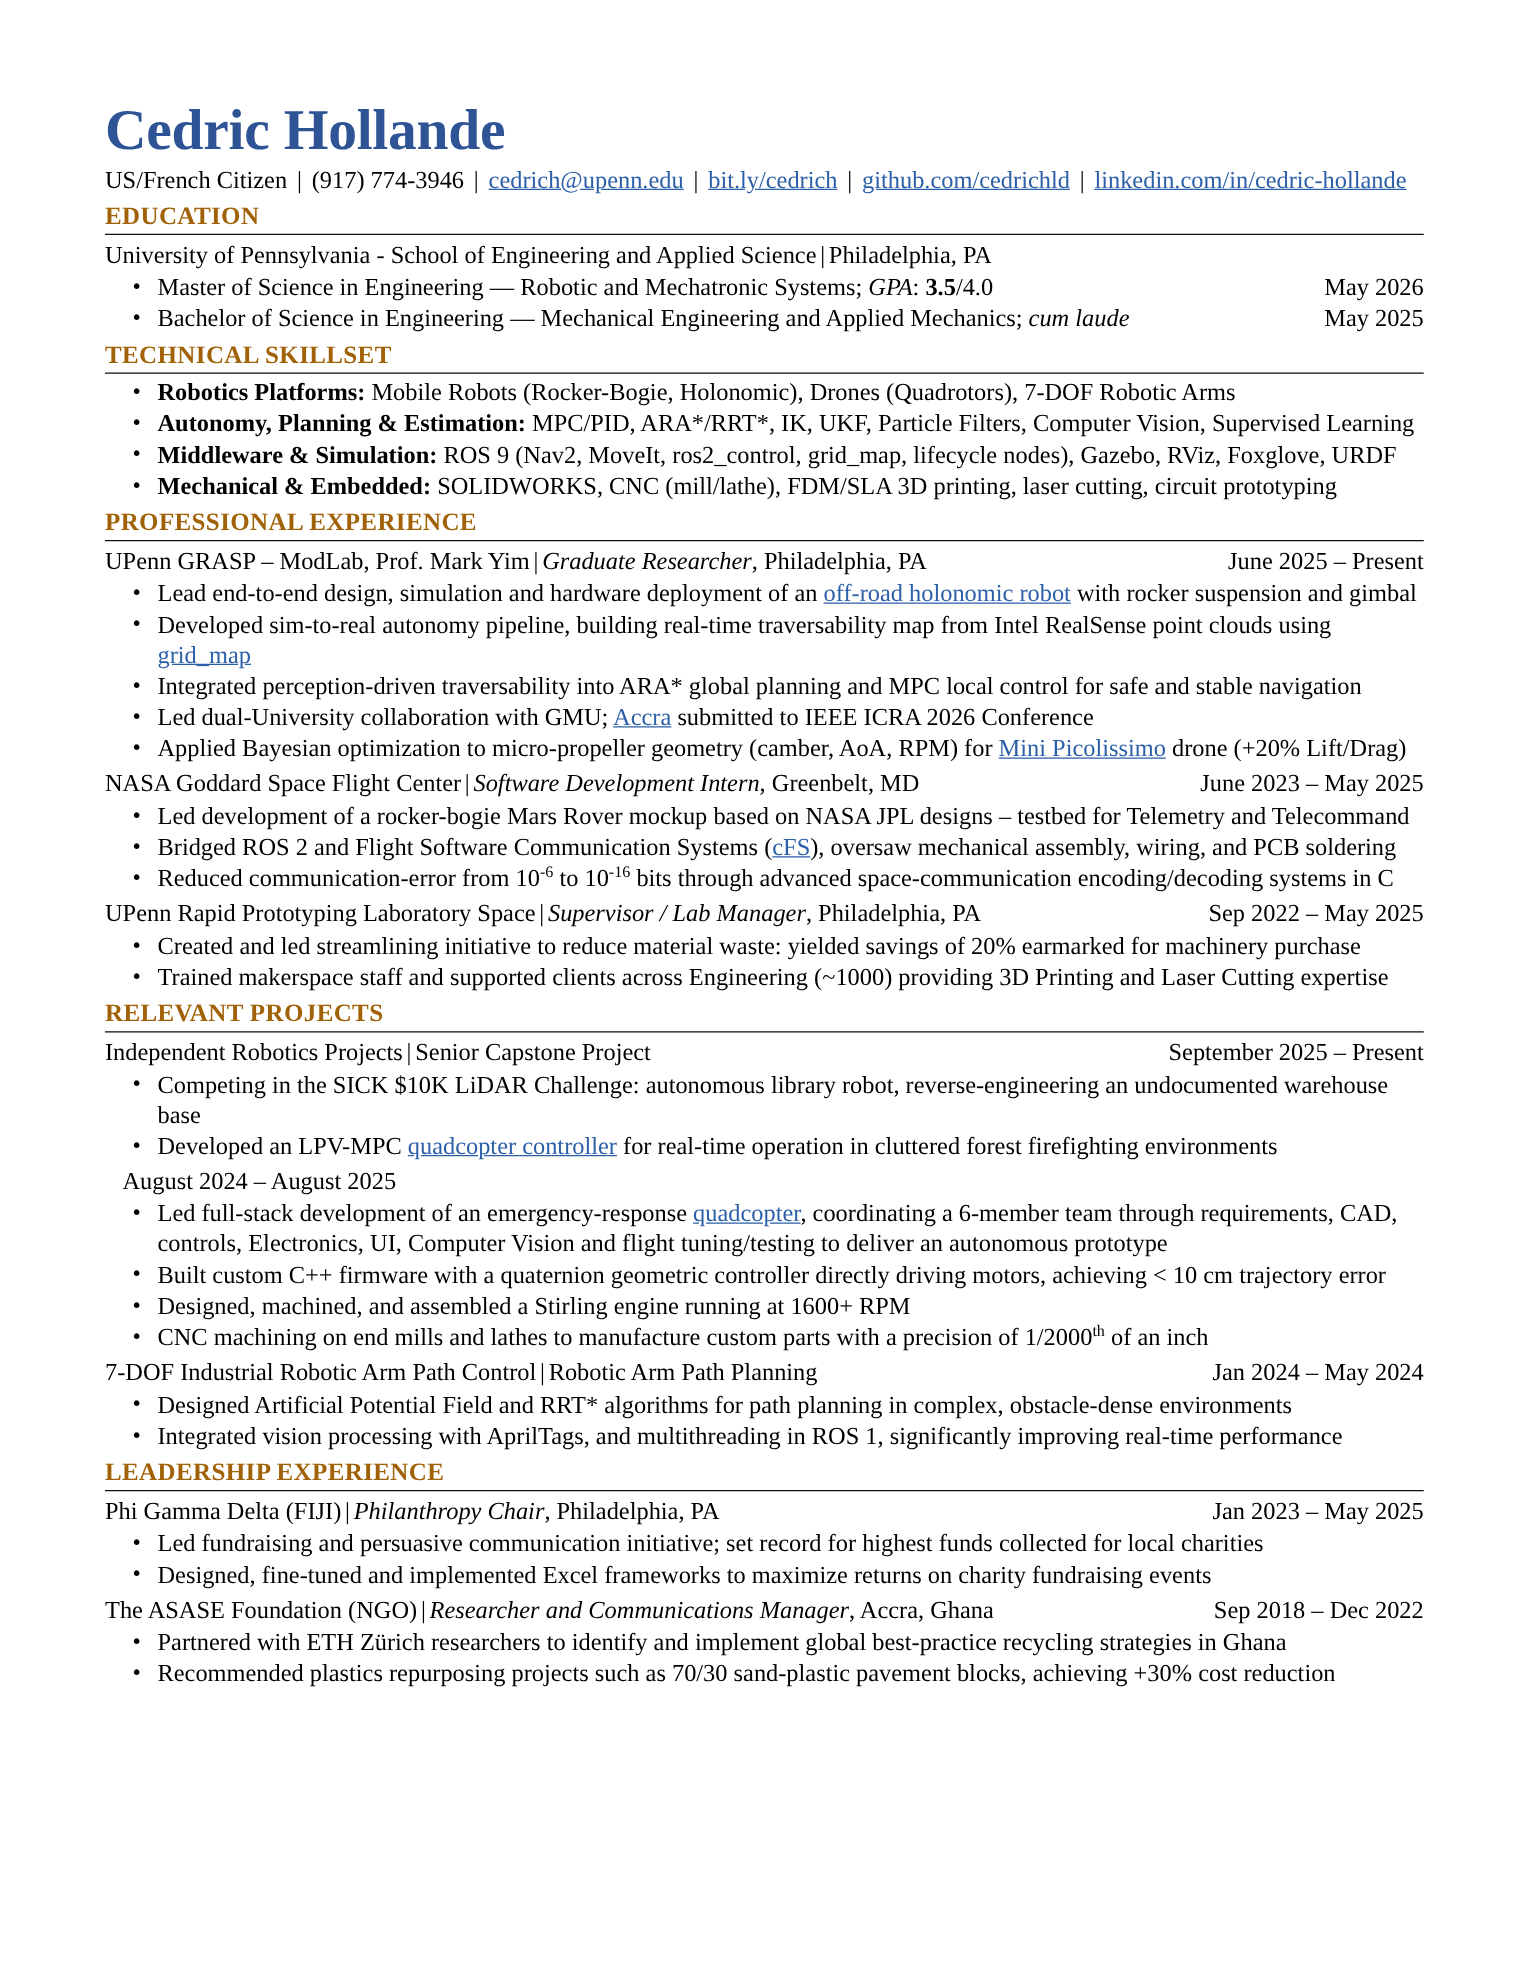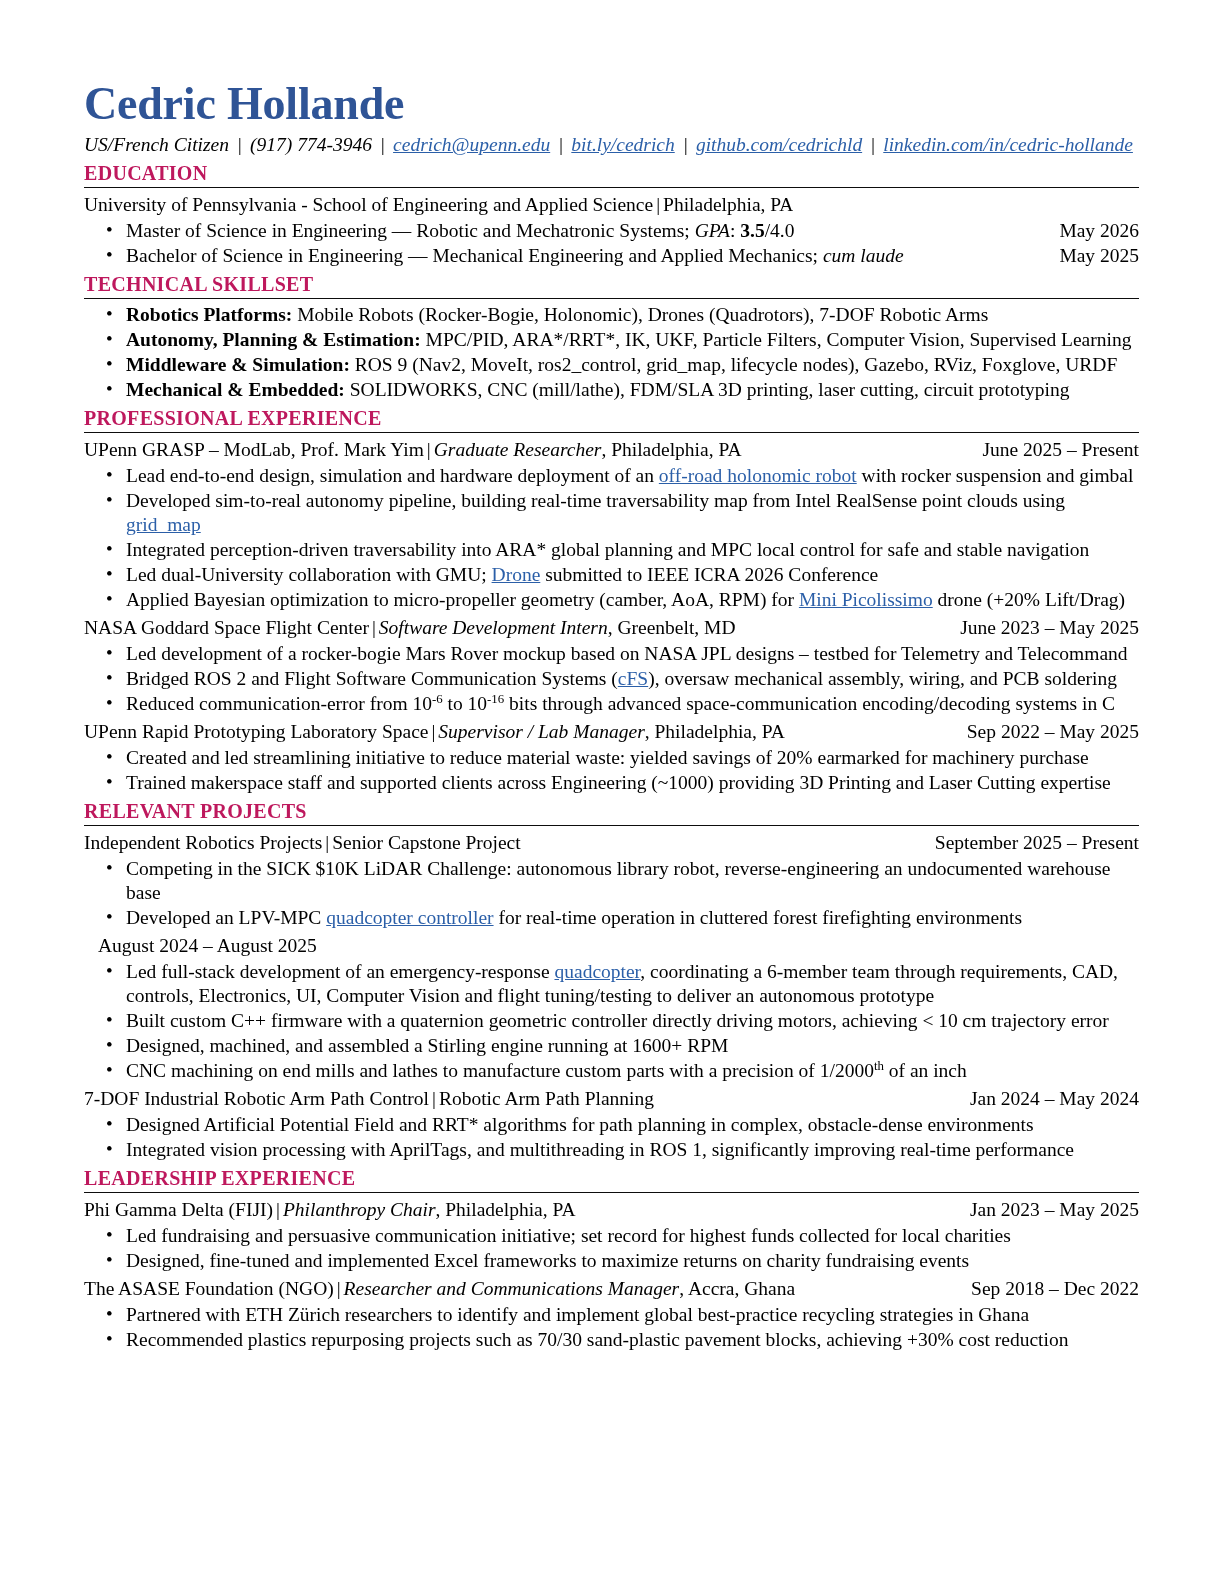--- a/index.html
+++ b/index.html
@@ -32,34 +32,33 @@
     letter-spacing: -0.2px;
     margin: 0 0 2px 0;
     font-family: "Liberation Serif", "DejaVu Serif", serif;
   }
   .contact {
     font-size: 19.5px;
     line-height: 25px;
     color: #000;
     white-space: nowrap;
     margin-bottom: 3px;
-    font-style: italic;
   }
   .contact .sep { color: #000; padding: 0 3px; }
   .lnk {
     color: #2b5fa8;
     text-decoration: underline;
   }
 
   
   .section-title {
     font-size: 20px;
     line-height: 25px;
     font-weight: bold;
-    color: #be185d;
+    color: #a16207;
     letter-spacing: 0.3px;
     margin: 4px 0 1px 0;
   }
   .rule {
     border: none;
     border-top: 1.4px solid #0d0d0d;
     margin: 0 0 4px 0;
     height: 0;
   }
 
@@ -159,21 +158,21 @@
   <hr class="rule">
 
   <div class="entry-head">
     <div class="left"><span class="org">UPenn GRASP – ModLab, Prof. Mark Yim</span><span class="pipe">|</span><span class="role">Graduate Researcher</span><span>, Philadelphia, PA</span></div>
     <div class="right">June 2025 – Present</div>
   </div>
   <ul class="bullets">
     <li><span>Lead end-to-end design, simulation and hardware deployment of an </span><a class="lnk" href="#">off-road holonomic robot</a><span> with rocker suspension and gimbal</span></li>
     <li><span>Developed sim-to-real autonomy pipeline, building real-time traversability map from Intel RealSense point clouds using </span><a class="lnk" href="#">grid_map</a><span></span></li>
     <li><span>Integrated perception-driven traversability into ARA* global planning and MPC local control for safe and stable navigation</span></li>
-    <li><span>Led dual-University collaboration with GMU; </span><a class="lnk" href="#">Drone</a><span> submitted to IEEE ICRA 2026 Conference</span></li>
+    <li><span>Led dual-University collaboration with GMU; </span><a class="lnk" href="#">Accra</a><span> submitted to IEEE ICRA 2026 Conference</span></li>
     <li><span>Applied Bayesian optimization to micro-propeller geometry (camber, AoA, RPM) for </span><a class="lnk" href="#">Mini Picolissimo</a><span> drone (+20% Lift/Drag)</span></li>
   </ul>
 
   <div class="entry-head">
     <div class="left"><span class="org">NASA Goddard Space Flight Center</span><span class="pipe">|</span><span class="role">Software Development Intern</span><span>, Greenbelt, MD</span></div>
     <div class="right">June 2023 – May 2025</div>
   </div>
   <ul class="bullets">
     <li><span>Led development of a rocker-bogie Mars Rover mockup based on NASA JPL designs – testbed for Telemetry and Telecommand</span></li>
     <li><span>Bridged ROS 2 and Flight Software Communication Systems (</span><a class="lnk" href="#">cFS</a><span>), oversaw mechanical assembly, wiring, and PCB soldering</span></li>

